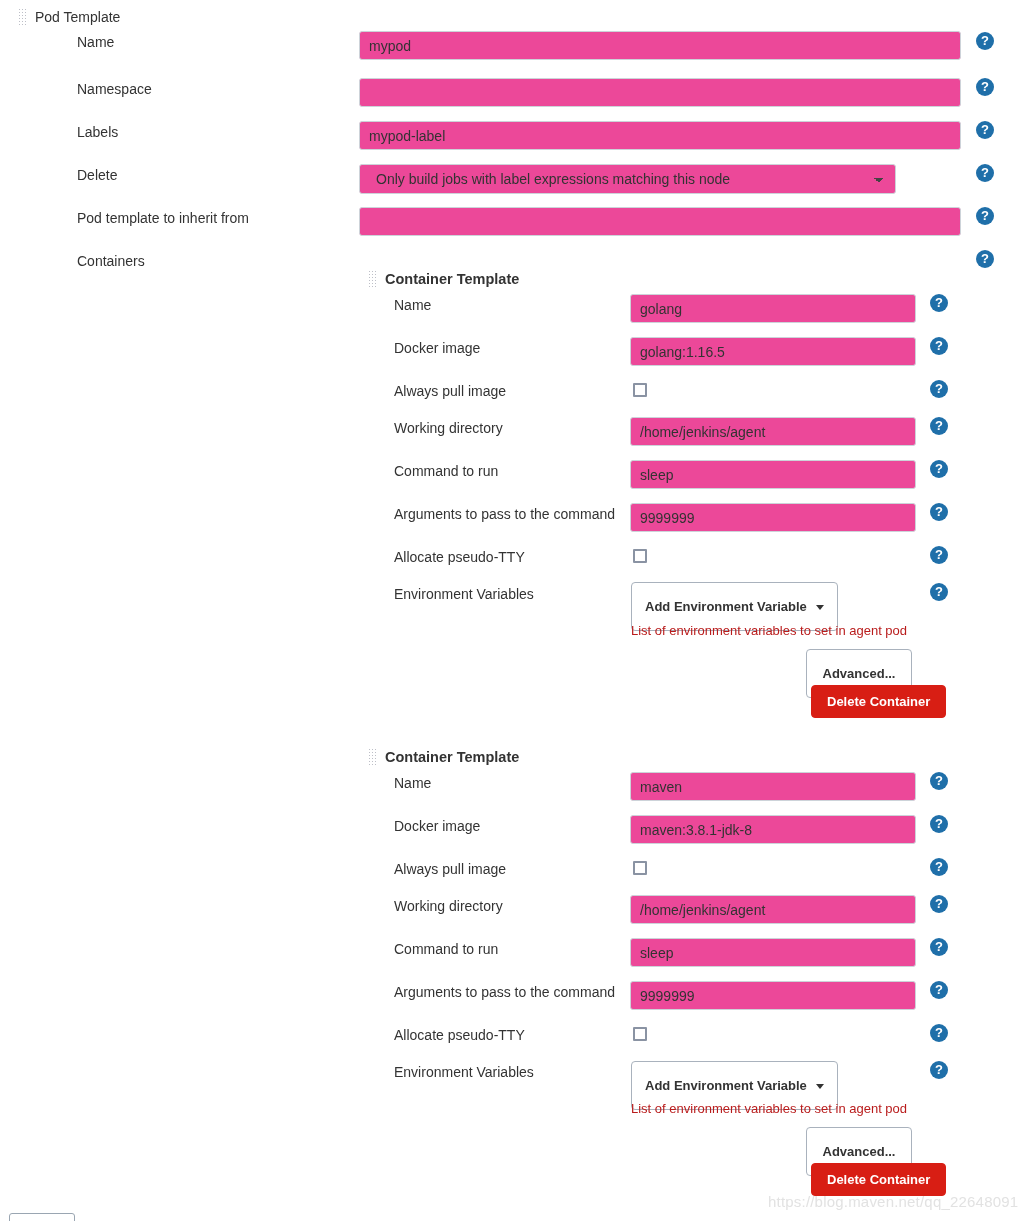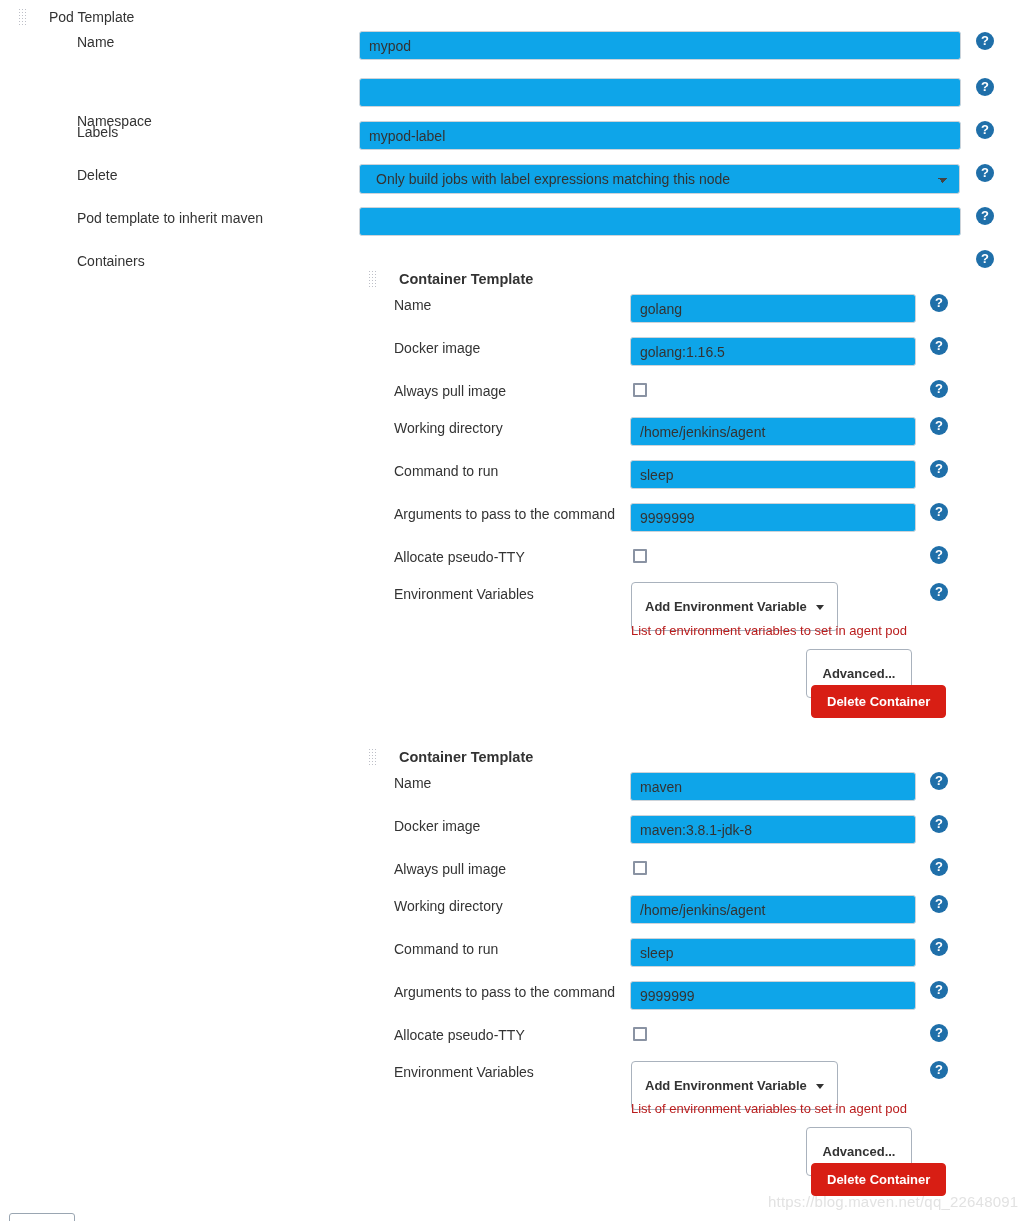--- a/index.html
+++ b/index.html
@@ -27,21 +27,21 @@
       radial-gradient(#b9bcc4 0.6px, transparent 0.7px);
     background-size: 3px 3px;
     background-position: 0 0;
     opacity: .95;
     cursor: move;
   }
 
   
   .section-head {
     display: flex;
-    gap: 22px;
+    gap: 8px;
   }
   .pod-title {
     font-size: 14px;
     font-weight: 400;
     color: #333;
     line-height: 18px;
   }
   .ct-title {
     font-size: 14.5px;
     font-weight: bold;
@@ -76,21 +76,21 @@
     color: #333;
     font-size: 14px;
     white-space: nowrap;
   }
 
   
   .txt {
     height: 29px;
     border: 1px solid #cdd3d9;
     border-radius: 3px;
-    background: #0ea5e9;
+    background: #ec4899;
     font-family: "Liberation Sans", sans-serif;
     font-size: 14px;
     color: #333;
     padding: 0 9px;
     outline: none;
   }
 
   select.txt {
     height: 30px;
     padding-right: 26px;
@@ -181,40 +181,40 @@
   <div class="drag-handle"></div>
   <span class="pod-title">Pod Template</span>
 </div>
 
 <div class="row" style="left:77px; top:34px;">
   <span class="lbl">Name</span>
 </div>
 <input class="txt" style="position: absolute; left: 359px; top: 31px; width: 602px;" value="mypod">
 <div class="help-icon" style="position:absolute; left:976px; top:32px;">?</div>
 
-<div class="row" style="left:77px; top:81px;margin-top:32px;">
+<div class="row" style="left:77px; top:81px;">
   <span class="lbl">Namespace</span>
 </div>
 <input class="txt" style="position: absolute; left: 359px; top: 78px; width: 602px;" value="">
 <div class="help-icon" style="position:absolute; left:976px; top:78px;">?</div>
 
 <div class="row" style="left:77px; top:124px;">
   <span class="lbl">Labels</span>
 </div>
 <input class="txt" style="position: absolute; left: 359px; top: 121px; width: 602px;" value="mypod-label">
 <div class="help-icon" style="position:absolute; left:976px; top:121px;">?</div>
 
 <div class="row" style="left:77px; top:167px;">
   <span class="lbl">Delete</span>
 </div>
-<select class="txt" id="usage-select" style="position:absolute; left:359px; top:164px; width:601px;padding-left:16px;"><option value="Use this node as much as possible">Use this node as much as possible</option><option value="Only build jobs with label expressions matching this node" selected="">Only build jobs with label expressions matching this node</option></select>
+<select class="txt" id="usage-select" style="position:absolute; left:359px; top:164px; width:537px;padding-left:16px;"><option value="Use this node as much as possible">Use this node as much as possible</option><option value="Only build jobs with label expressions matching this node" selected="">Only build jobs with label expressions matching this node</option></select>
 <div class="help-icon" style="position:absolute; left:976px; top:164px;">?</div>
 
 <div class="row" style="left:77px; top:210px;">
-  <span class="lbl">Pod template to inherit maven</span>
+  <span class="lbl">Pod template to inherit from</span>
 </div>
 <input class="txt" style="position: absolute; left: 359px; top: 207px; width: 602px;" value="">
 <div class="help-icon" style="position:absolute; left:976px; top:207px;">?</div>
 
 <div class="row" style="left:77px; top:253px;">
   <span class="lbl">Containers</span>
 </div>
 <div class="help-icon" style="position:absolute; left:976px; top:250px;">?</div>
 
 <div class="section-head" style="position:absolute; left:368px; top:270px;">

